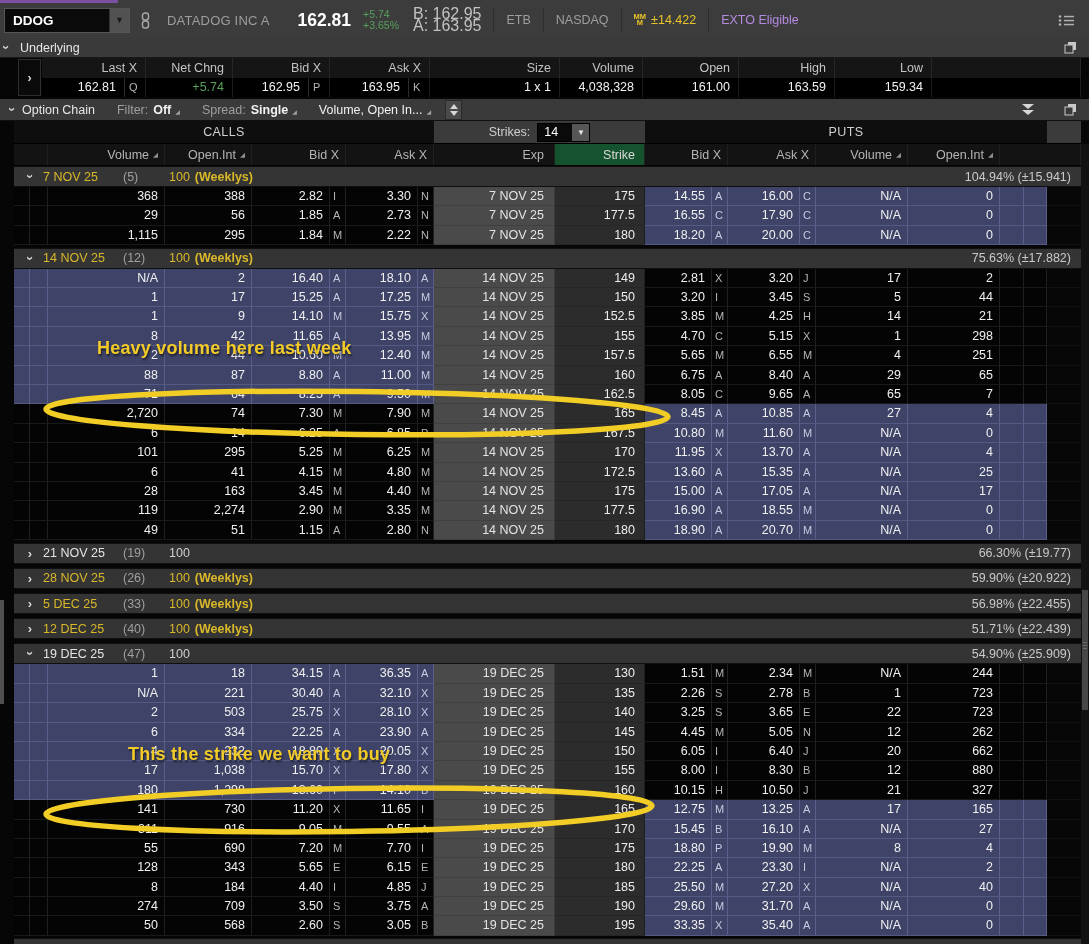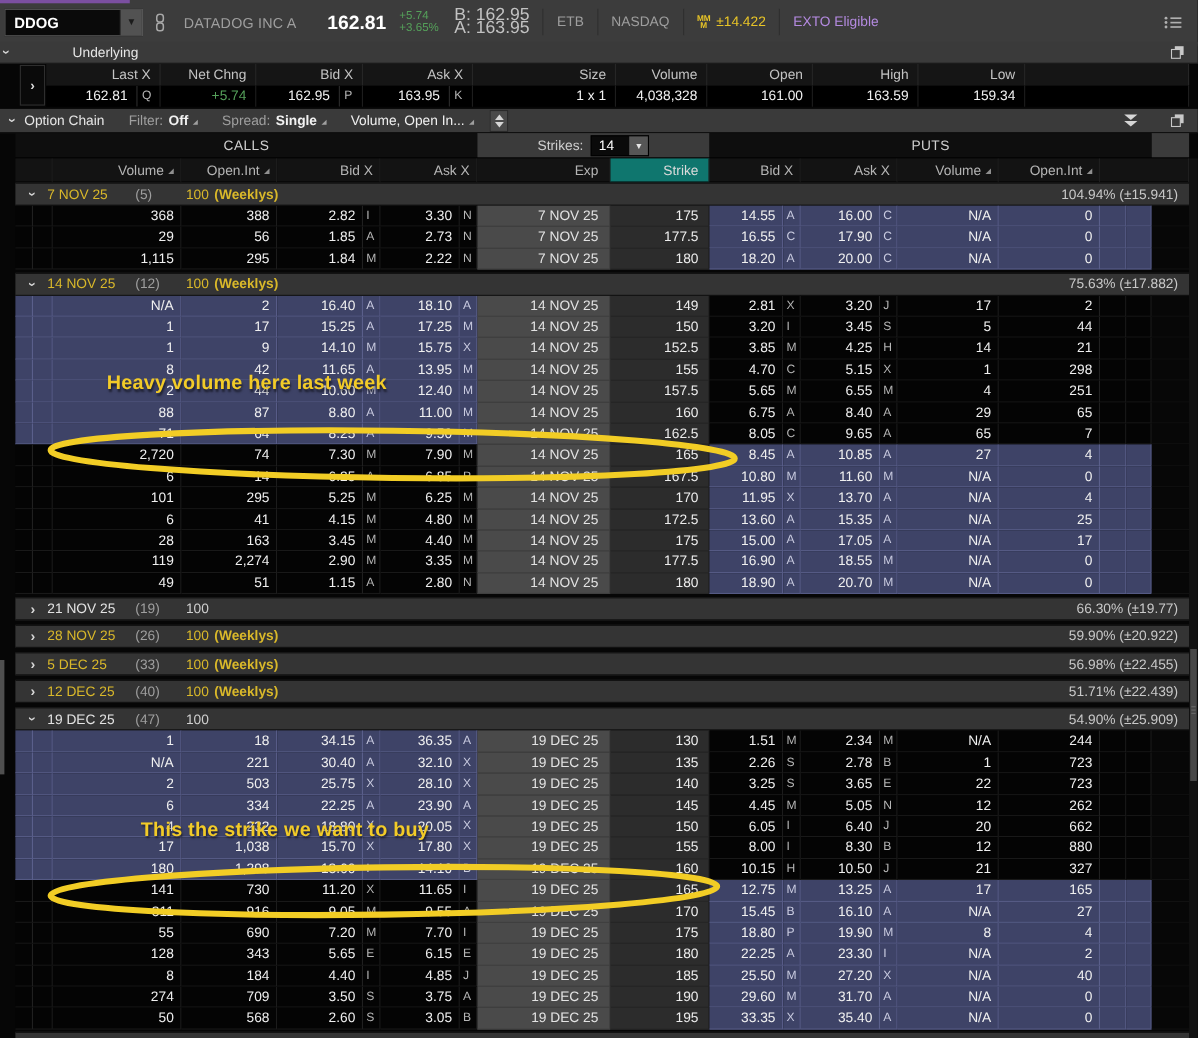--- a/index.html
+++ b/index.html
@@ -22,21 +22,21 @@
   .bastack{margin-left:14px;display:flex;flex-direction:column;line-height:12px;font-size:16px;color:#c2c2c2;}
   .tseg{margin-left:12px;padding-left:12px;border-left:1px solid #2e2e2e;color:#9e9e9e;font-size:12.5px;
         height:24px;display:flex;align-items:center;}
   .mmwrap{display:flex;align-items:center;gap:5px;}
   .mmicon{display:flex;flex-direction:column;align-items:center;font-weight:700;font-size:7.5px;
           line-height:6px;letter-spacing:0;}
   .listicon{margin-left:auto;margin-right:14px;display:flex;align-items:center;}
 
   
   .sechdr{position:absolute;left:0;width:1089px;height:20px;background:#3a3a3a;display:flex;
-          align-items:center;border-bottom:1px solid #181818;box-sizing:border-box;gap:46px;}
+          align-items:center;border-bottom:1px solid #181818;box-sizing:border-box;}
   .sechdr .title{margin-left:8px;color:#e6e6e6;}
   .chev{display:inline-block;width:12px;text-align:center;font-weight:700;color:#d8d8d8;font-size:13px;}
   .chev.open{transform:rotate(90deg);}
   .icons-right{margin-left:auto;display:flex;align-items:center;gap:28px;margin-right:12px;}
 
   
   .uexpander{position:absolute;left:18px;top:59px;width:23px;height:37px;background:#0a0a0a;
              border:1px solid #2e2e2e;box-sizing:border-box;display:flex;align-items:center;
              justify-content:center;color:#dcdcdc;font-weight:700;}
   .ugrid{position:absolute;left:42px;width:1039px;display:grid;
@@ -76,21 +76,21 @@
   .strikesval{width:28px;padding-left:6px;color:#fff;}
   .strikesbtn{width:17px;height:17px;background:#565656;display:flex;align-items:center;
               justify-content:center;color:#e6e6e6;font-size:8px;}
 
   
   .colhead{position:absolute;left:14px;top:144px;width:1067px;height:22px;line-height:22px;}
   .gr{display:grid;width:1067px;
       grid-template-columns:16px 18px 117px 87px 78px 16px 72px 16px 121px 90px 67px 16px 72px 16px 92px 92px 24px 23px 34px;}
   .hcell{background:#131313;color:#b5b5b5;text-align:right;padding-right:6px;overflow:hidden;
          border-bottom:1px solid #000;border-right:1px solid #1f1f1f;white-space:nowrap;box-sizing:border-box;}
-  .hc-strike{background:#0f766e;color:#dadada;padding-right:9px;}
+  .hc-strike{background:#14532d;color:#dadada;padding-right:9px;}
   .sort{display:inline-block;font-size:6.5px;color:#8f8f8f;margin-left:4px;transform:translateY(-2px);}
 
   .chain{position:absolute;left:14px;top:166px;width:1067px;}
   .grp.collapsed{margin-bottom:4.2px;}
   .grp.expanded{margin-bottom:2.5px;}
   .grp-h{height:21px;background:#343434;border-top:1px solid #0f0f0f;border-bottom:1px solid #0f0f0f;
          display:flex;align-items:center;padding-left:9px;box-sizing:border-box;}
   .g-chev{width:14px;font-weight:700;color:#d8d8d8;font-size:13px;text-align:center;}
   .g-chev.open{transform:rotate(90deg);}
   .g-date{margin-left:6px;width:80px;color:#e3e3e3;}

